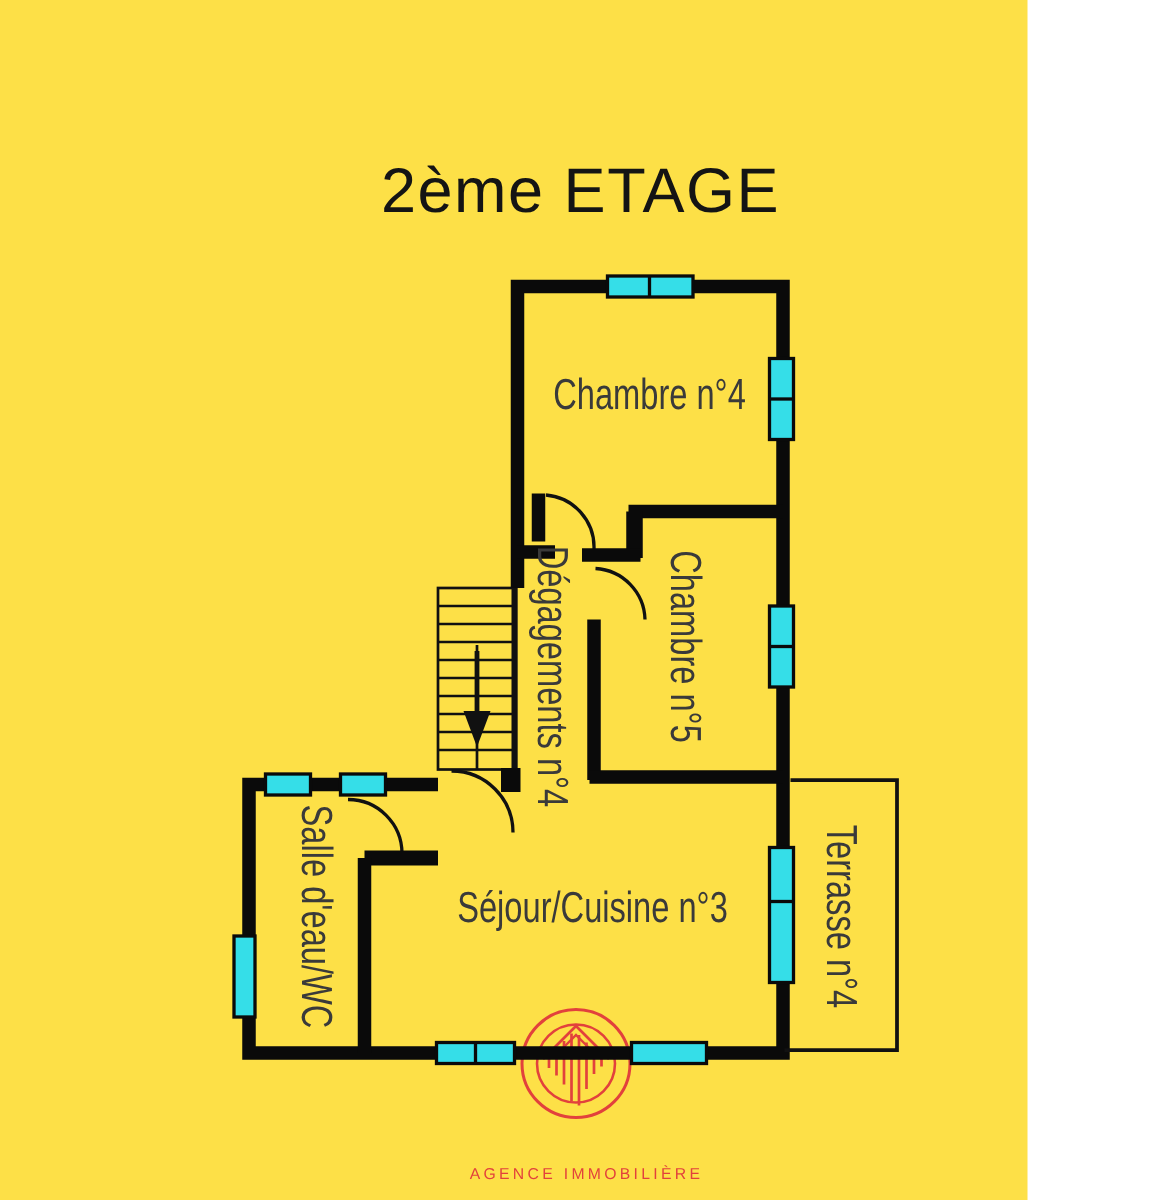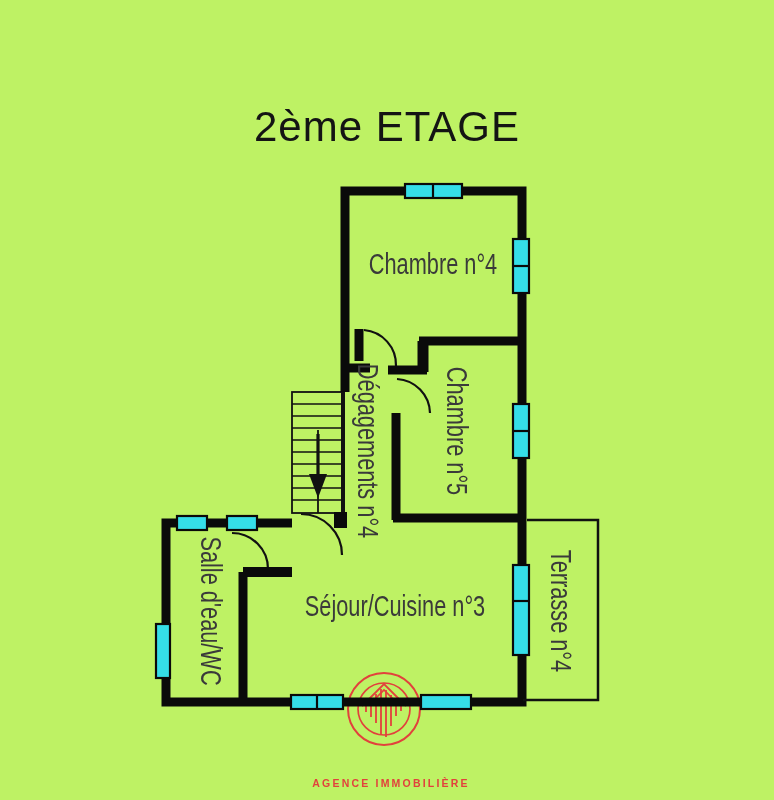--- a/index.html
+++ b/index.html
@@ -1,39 +1,39 @@
 <!DOCTYPE html>
 <html><head>
 <meta charset="utf-8">
 <style>
   html,body{margin:0;padding:0;background:#ffffff;}
   #stage{
     position:relative;
-    width:774px;height:800px;
-    background:#bef264;
+    width:685px;height:800px;
+    background:#fde047;
     overflow:hidden;
     font-family:"Liberation Sans",sans-serif;
   }
   #plan-svg{position:absolute;left:0;top:0;}
   .page-title{
     position:absolute;left:387px;top:127px;
     transform:translate(-50%,-50%);
     font-size:42px;letter-spacing:1px;color:#141414;
     white-space:nowrap;
   }
   .room-label{
     position:absolute;
     font-size:29px;color:#3a3a3a;white-space:nowrap;
   }
   .room-label.h{transform:translate(-50%,-50%) scaleX(0.75);}
   .room-label.v{transform:translate(-50%,-50%) rotate(90deg) scaleX(0.75);}
   .brand-text{
     position:absolute;left:391px;top:783px;
     transform:translate(-50%,-50%);
-    font-size:10.5px;font-weight:bold;letter-spacing:2.2px;
+    font-size:10.5px;font-weight:normal;letter-spacing:2.2px;
     color:#e2413c;white-space:nowrap;
   }
 </style>
 </head>
 <body>
 
 <div id="stage">
 
   <svg id="plan-svg" width="774" height="800" viewBox="0 0 774 800">
 

